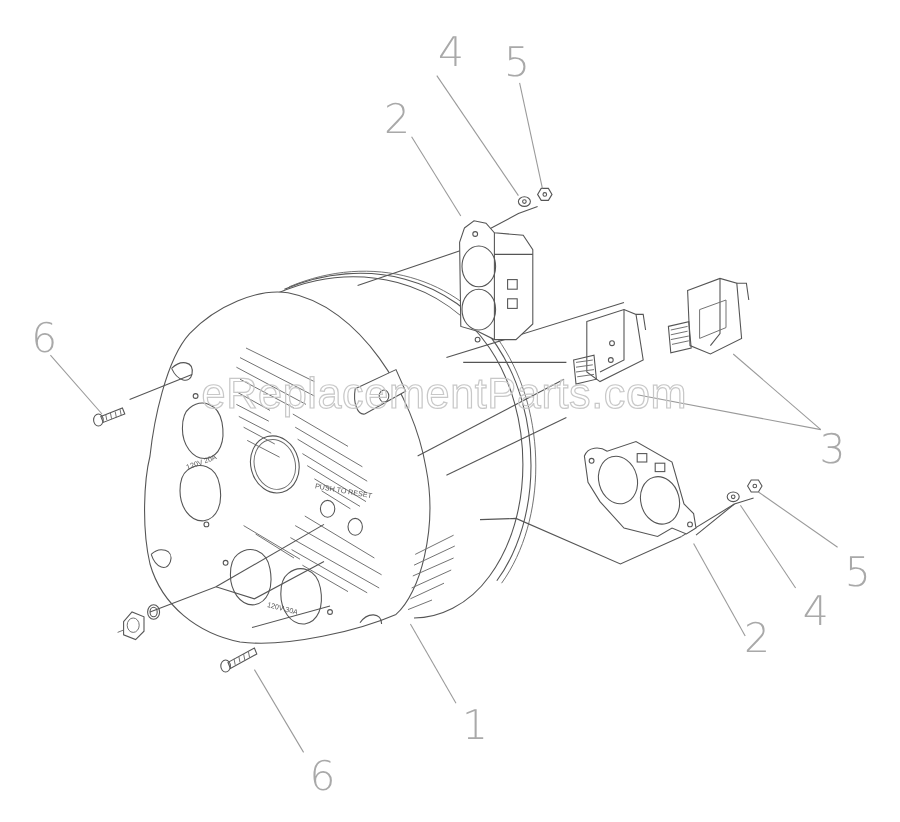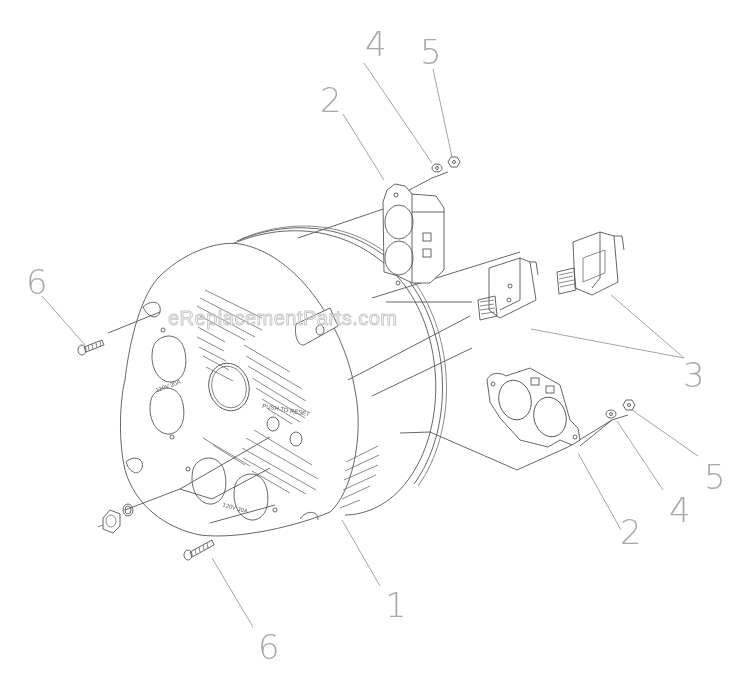--- a/index.html
+++ b/index.html
@@ -1,19 +1,19 @@
 <!DOCTYPE html>
 <html><head>
 <meta charset="utf-8">
 <style>
   html, body { margin:0; padding:0; background:#ffffff; }
   body { width:750px; height:685px; position:relative; overflow:hidden; font-family:"Liberation Sans", sans-serif; }
   #diagram { position:absolute; left:0; top:0; width:750px; height:685px; }
   .callout { position:absolute; font-family:"DejaVu Sans", sans-serif; font-weight:200; font-size:34px; color:#a9a9a9; line-height:1; }
-  .watermark { position:absolute; left:168px; top:307px; font-family:"Liberation Sans", sans-serif; font-size:20px; color:transparent; -webkit-text-stroke:1px #c8c8c8; letter-spacing:0.5px; white-space:nowrap; }
+  .watermark { position:absolute; left:168px; top:307px; font-family:"Liberation Sans", sans-serif; font-size:36px; color:transparent; -webkit-text-stroke:1px #c8c8c8; letter-spacing:0.5px; white-space:nowrap; }
   .panel-label { position:absolute; font-family:"Liberation Sans", sans-serif; font-size:6px; color:#555; white-space:nowrap; }
   svg .ln { stroke:#555; stroke-width:0.9; fill:none; }
   svg .lt { stroke:#6d6d6d; stroke-width:0.8; fill:none; }
   svg .ld { stroke:#9a9a9a; stroke-width:0.9; fill:none; }
   svg .fill { fill:#fff; stroke:#555; stroke-width:0.9; }
 </style>
 </head>
 <body>
 
 <div id="diagram">

